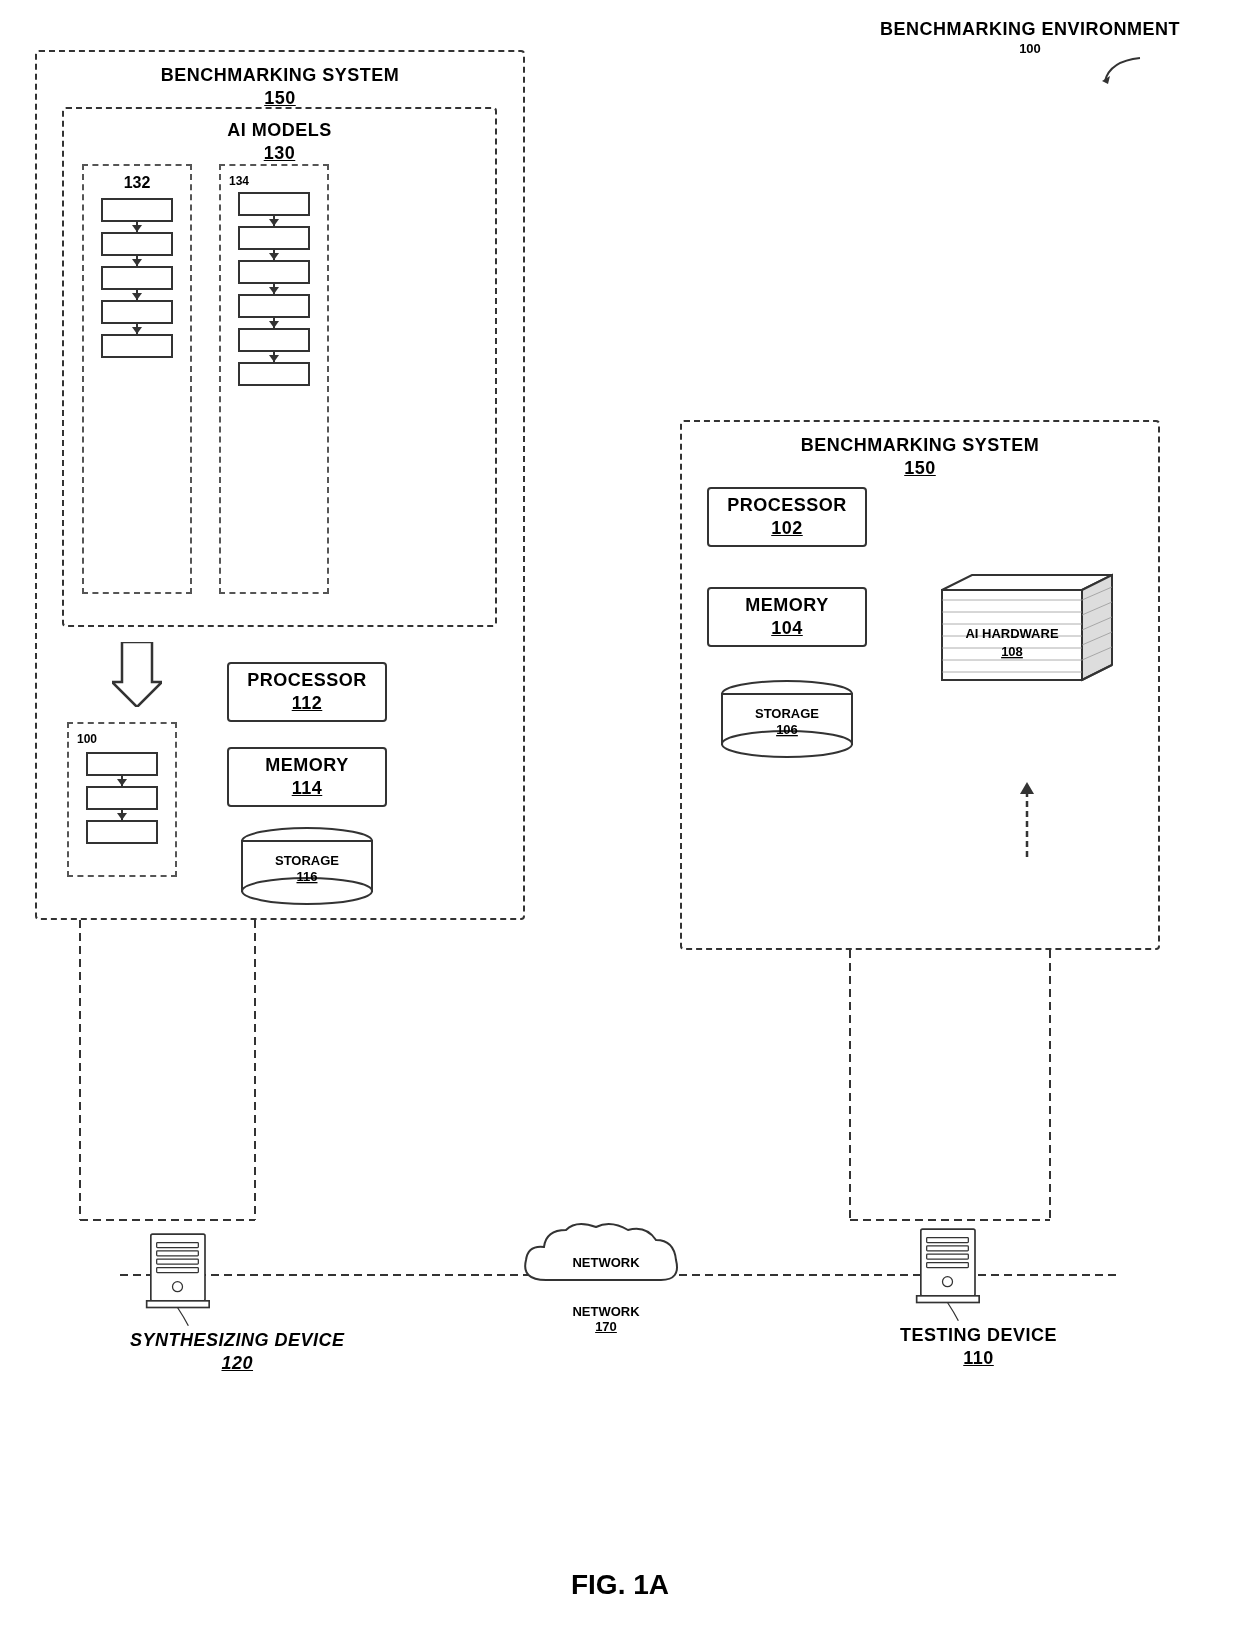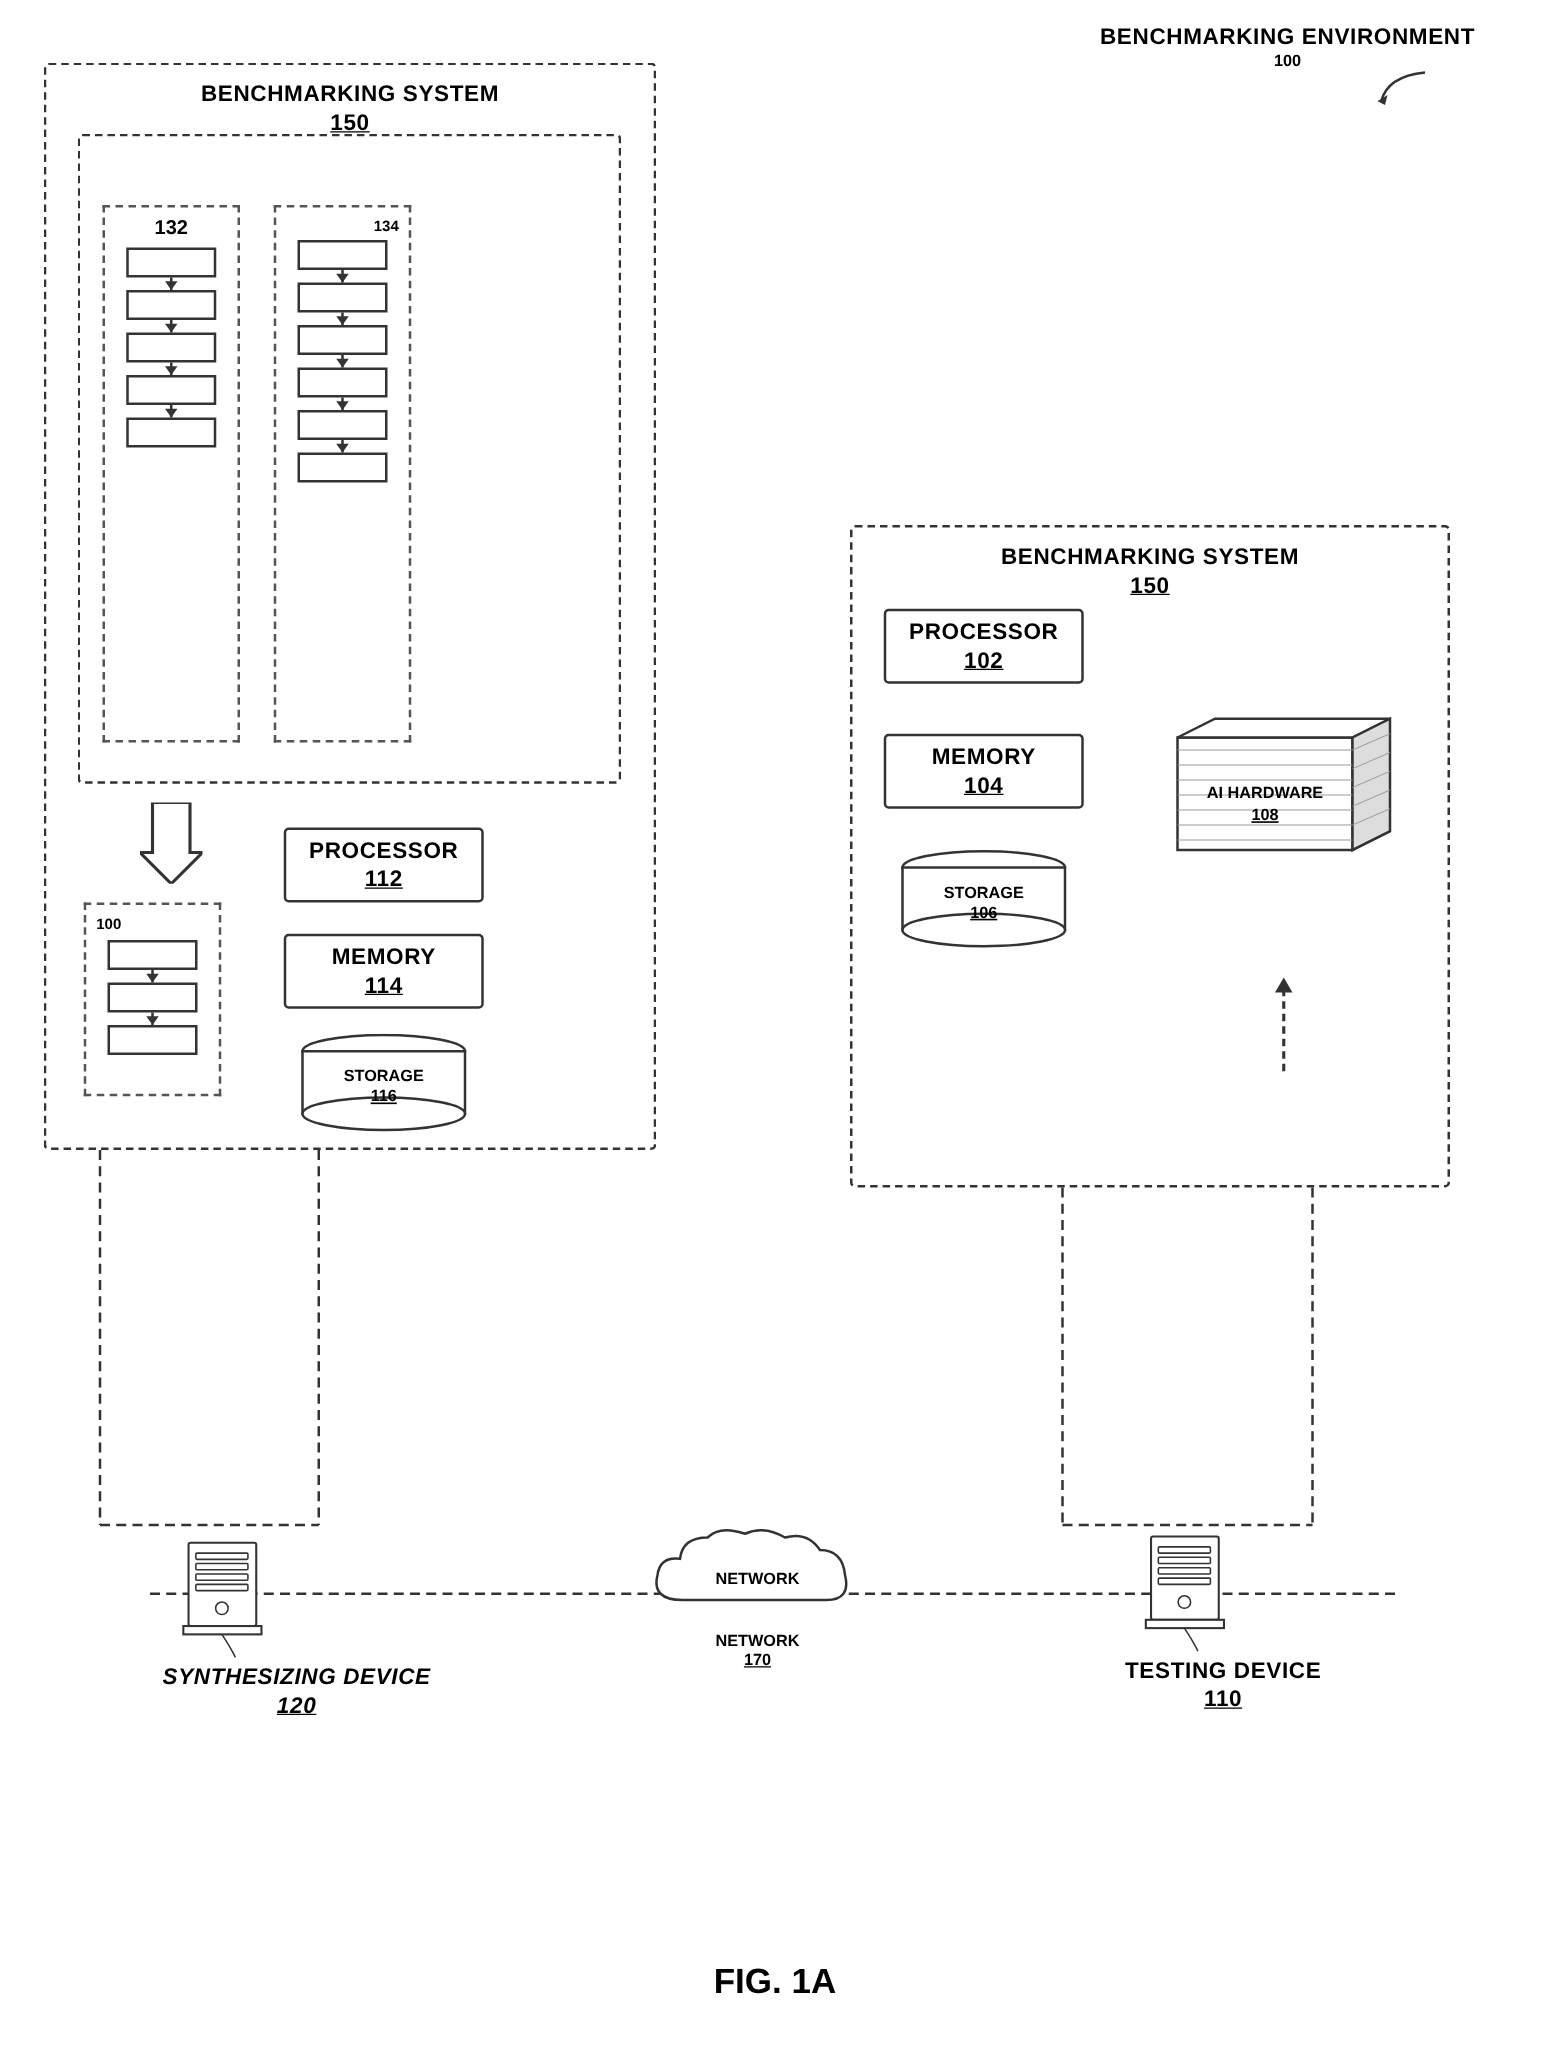--- a/index.html
+++ b/index.html
@@ -59,20 +59,24 @@
   </div>
 
   <div class="dashed-box" style="left:35px; top:50px; width:490px; height:870px;">
 
     <div style="position:absolute; top:12px; left:0; right:0; text-align:center;">
       <div class="label-text">BENCHMARKING SYSTEM</div>
       <div class="label-text underline">150</div>
     </div>
 
     <div class="dashed-box" style="left:25px; top:55px; width:435px; height:520px;">
+      <div style="position:absolute; top:10px; left:0; right:0; text-align:center;">
+        <div class="label-text">AI MODELS</div>
+        <div class="label-text underline">130</div>
+      </div>
 
       <div style="position:absolute; left:18px; top:55px; width:110px; height:430px; border:2px dashed #555; padding:8px;">
         <div style="text-align:center; font-size:16px; font-weight:bold; margin-bottom:6px;">132</div>
 
         <div style="display:flex; flex-direction:column; align-items:center; gap:0; margin-top:4px;">
           <div style="width:72px;height:24px;border:2px solid #333;background:#fff;"></div>
           <div style="width:2px;height:10px;background:#333;position:relative;">
             <div style="position:absolute;bottom:0;left:-4px;width:0;height:0;border-left:5px solid transparent;border-right:5px solid transparent;border-top:7px solid #333;"></div>
           </div>
           <div style="width:72px;height:24px;border:2px solid #333;background:#fff;"></div>
@@ -85,21 +89,21 @@
           </div>
           <div style="width:72px;height:24px;border:2px solid #333;background:#fff;"></div>
           <div style="width:2px;height:10px;background:#333;position:relative;">
             <div style="position:absolute;bottom:0;left:-4px;width:0;height:0;border-left:5px solid transparent;border-right:5px solid transparent;border-top:7px solid #333;"></div>
           </div>
           <div style="width:72px;height:24px;border:2px solid #333;background:#fff;"></div>
         </div>
       </div>
 
       <div style="position:absolute; left:155px; top:55px; width:110px; height:430px; border:2px dashed #555; padding:8px;">
-        <div style="text-align:right; font-size:12px; font-weight:bold; margin-bottom:0;">134</div>
+        <div style="text-align:left; font-size:12px; font-weight:bold; margin-bottom:0;">134</div>
         <div style="display:flex; flex-direction:column; align-items:center; gap:0; margin-top:4px;">
           <div style="width:72px;height:24px;border:2px solid #333;background:#fff;"></div>
           <div style="width:2px;height:10px;background:#333;position:relative;">
             <div style="position:absolute;bottom:0;left:-4px;width:0;height:0;border-left:5px solid transparent;border-right:5px solid transparent;border-top:7px solid #333;"></div>
           </div>
           <div style="width:72px;height:24px;border:2px solid #333;background:#fff;"></div>
           <div style="width:2px;height:10px;background:#333;position:relative;">
             <div style="position:absolute;bottom:0;left:-4px;width:0;height:0;border-left:5px solid transparent;border-right:5px solid transparent;border-top:7px solid #333;"></div>
           </div>
           <div style="width:72px;height:24px;border:2px solid #333;background:#fff;"></div>

